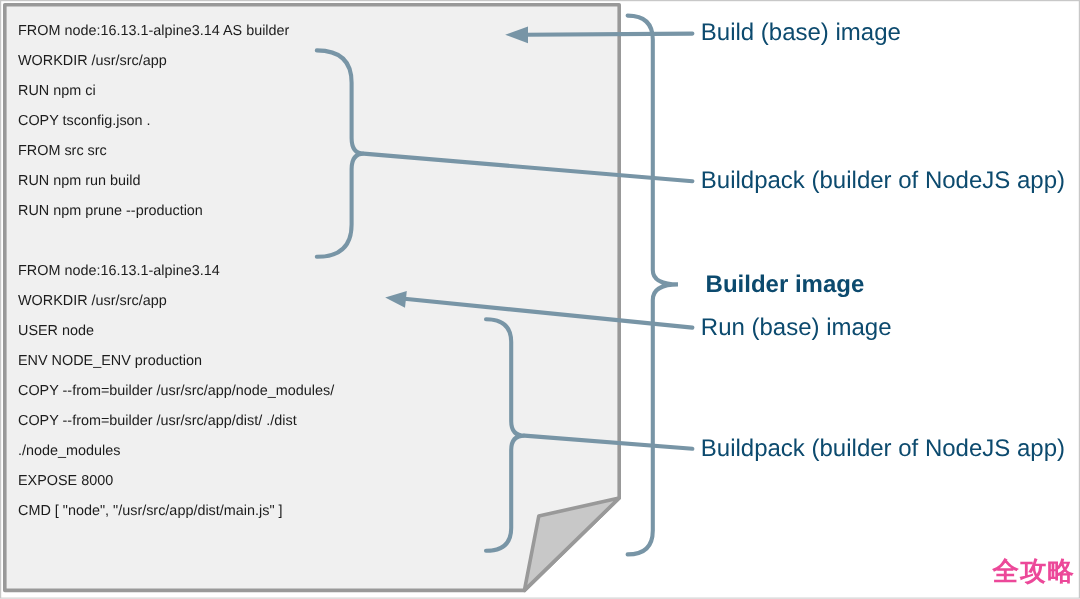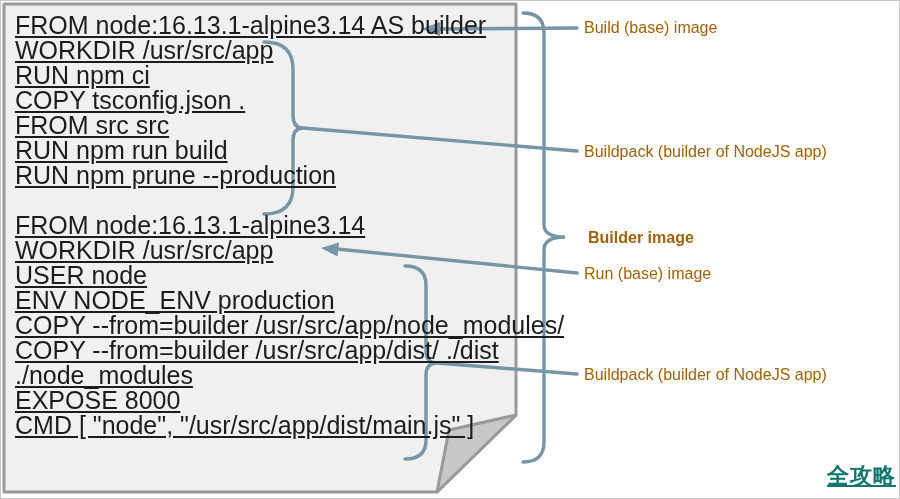--- a/index.html
+++ b/index.html
@@ -10,46 +10,44 @@
     overflow:hidden;
     font-family:"Liberation Sans", sans-serif;
     border:1px solid #c8c8c8;
     box-sizing:border-box;
   }
   .layer{position:absolute;left:0;top:0;}
   .code{
     position:absolute;
     left:14px;top:12px;
     width:486px;
-    font-size:25px;
+    font-size:12px;
     color:#1c1c1c;
-    text-decoration:underline;
   }
   .code-line{
     height:25px;
     line-height:25px;
     white-space:pre;
   }
   .label{
     position:absolute;
-    font-size:16px;
+    font-size:20px;
     line-height:23px;
-    color:#a16207;
+    color:#0c4a6e;
     white-space:nowrap;
   }
   .label.bold{font-weight:bold;}
   .watermark{
     position:absolute;
     right:3px;
     bottom:7px;
     font-size:22px;
     font-weight:bold;
-    color:#0f766e;
+    color:#ec4899;
     letter-spacing:1px;
-    text-decoration:underline;
   }
 </style>
 </head>
 <body>
 
 <div class="canvas">
 
   <svg class="layer" width="900" height="499" viewBox="0 0 900 499">
 
     <polygon points="3,3 515,3 515,414 436,491 3,491" fill="#f0f0f0" stroke="#999999" stroke-width="3" stroke-linejoin="round"></polygon>

